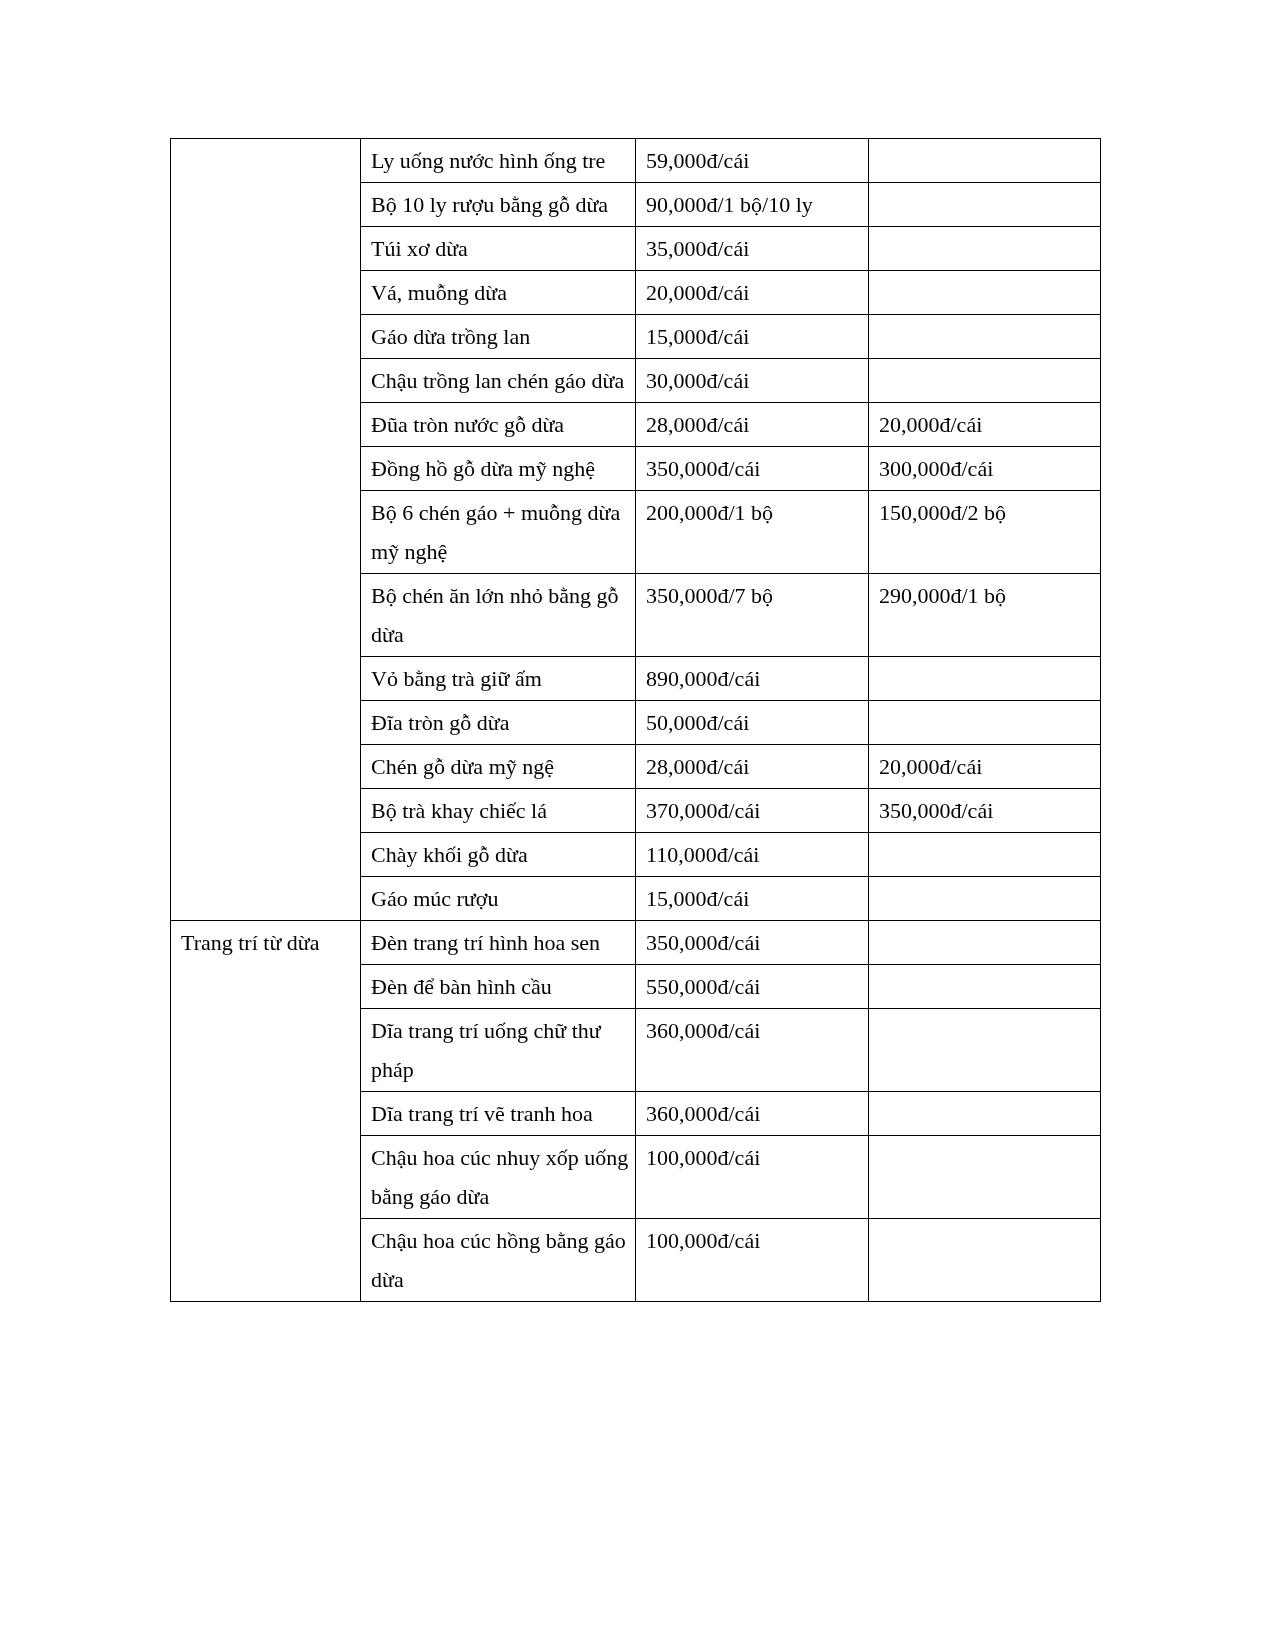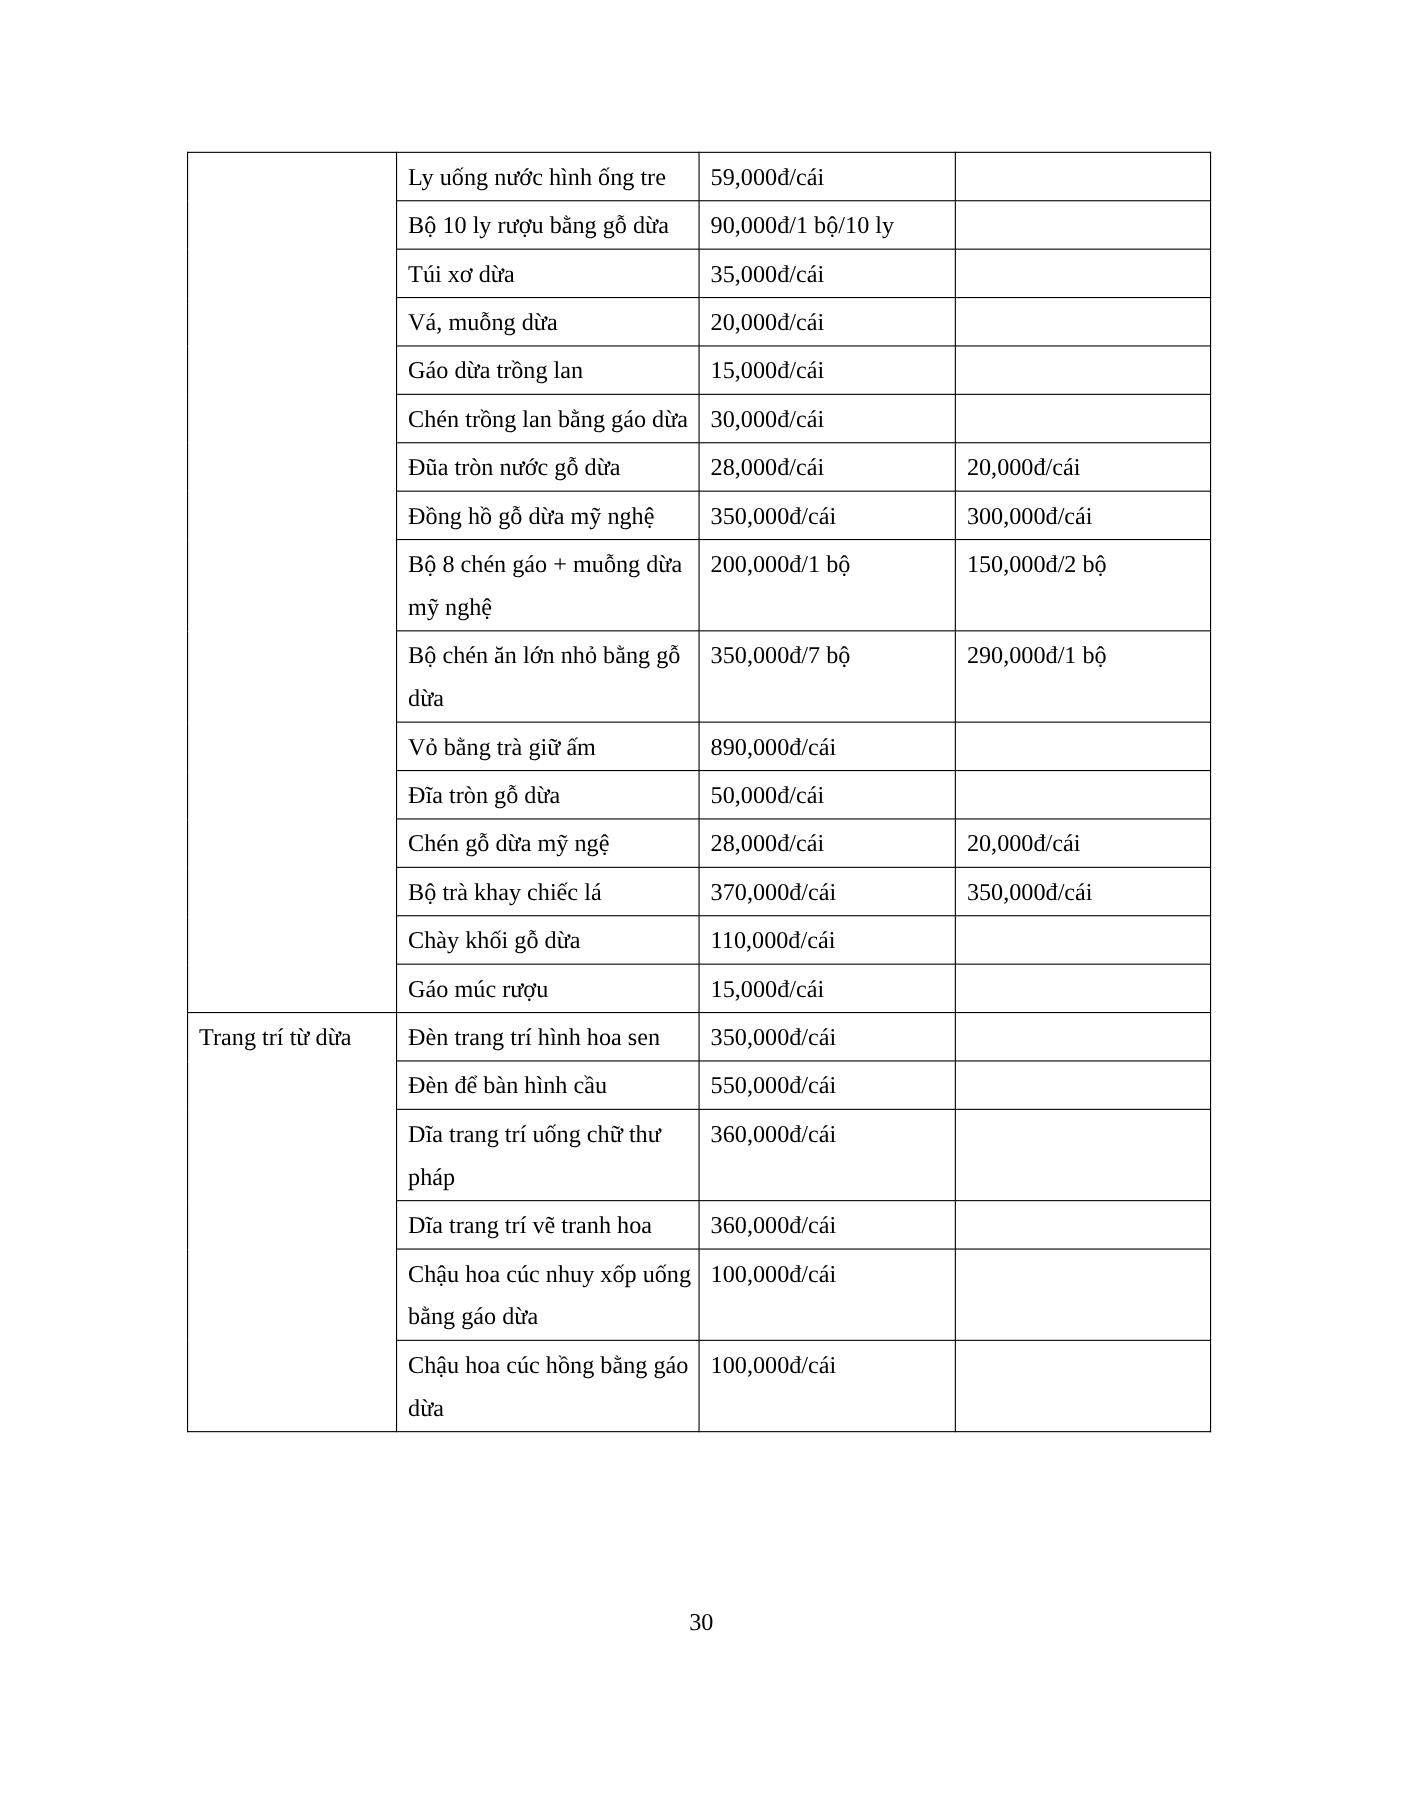--- a/index.html
+++ b/index.html
@@ -74,36 +74,36 @@
           <td>Vá, muỗng dừa</td>
           <td>20,000đ/cái</td>
           <td></td>
         </tr>
         <tr>
           <td>Gáo dừa trồng lan</td>
           <td>15,000đ/cái</td>
           <td></td>
         </tr>
         <tr>
-          <td>Chén trồng lan bằng gáo dừa</td>
+          <td>Chậu trồng lan chén gáo dừa</td>
           <td>30,000đ/cái</td>
           <td></td>
         </tr>
         <tr>
           <td>Đũa tròn nước gỗ dừa</td>
           <td>28,000đ/cái</td>
           <td>20,000đ/cái</td>
         </tr>
         <tr>
           <td>Đồng hồ gỗ dừa mỹ nghệ</td>
           <td>350,000đ/cái</td>
           <td>300,000đ/cái</td>
         </tr>
         <tr>
-          <td>Bộ 8 chén gáo + muỗng dừa mỹ nghệ</td>
+          <td>Bộ 6 chén gáo + muỗng dừa mỹ nghệ</td>
           <td>200,000đ/1 bộ</td>
           <td>150,000đ/2 bộ</td>
         </tr>
         <tr>
           <td>Bộ chén ăn lớn nhỏ bằng gỗ dừa</td>
           <td>350,000đ/7 bộ</td>
           <td>290,000đ/1 bộ</td>
         </tr>
         <tr>
           <td>Vỏ bằng trà giữ ấm</td>
@@ -162,15 +162,14 @@
           <td></td>
         </tr>
         <tr>
           <td>Chậu hoa cúc hồng bằng gáo dừa</td>
           <td>100,000đ/cái</td>
           <td></td>
         </tr>
       </tbody>
   </table>
 
-  <div class="page-number">30</div>
 
 </div>
 
 </body></html>

